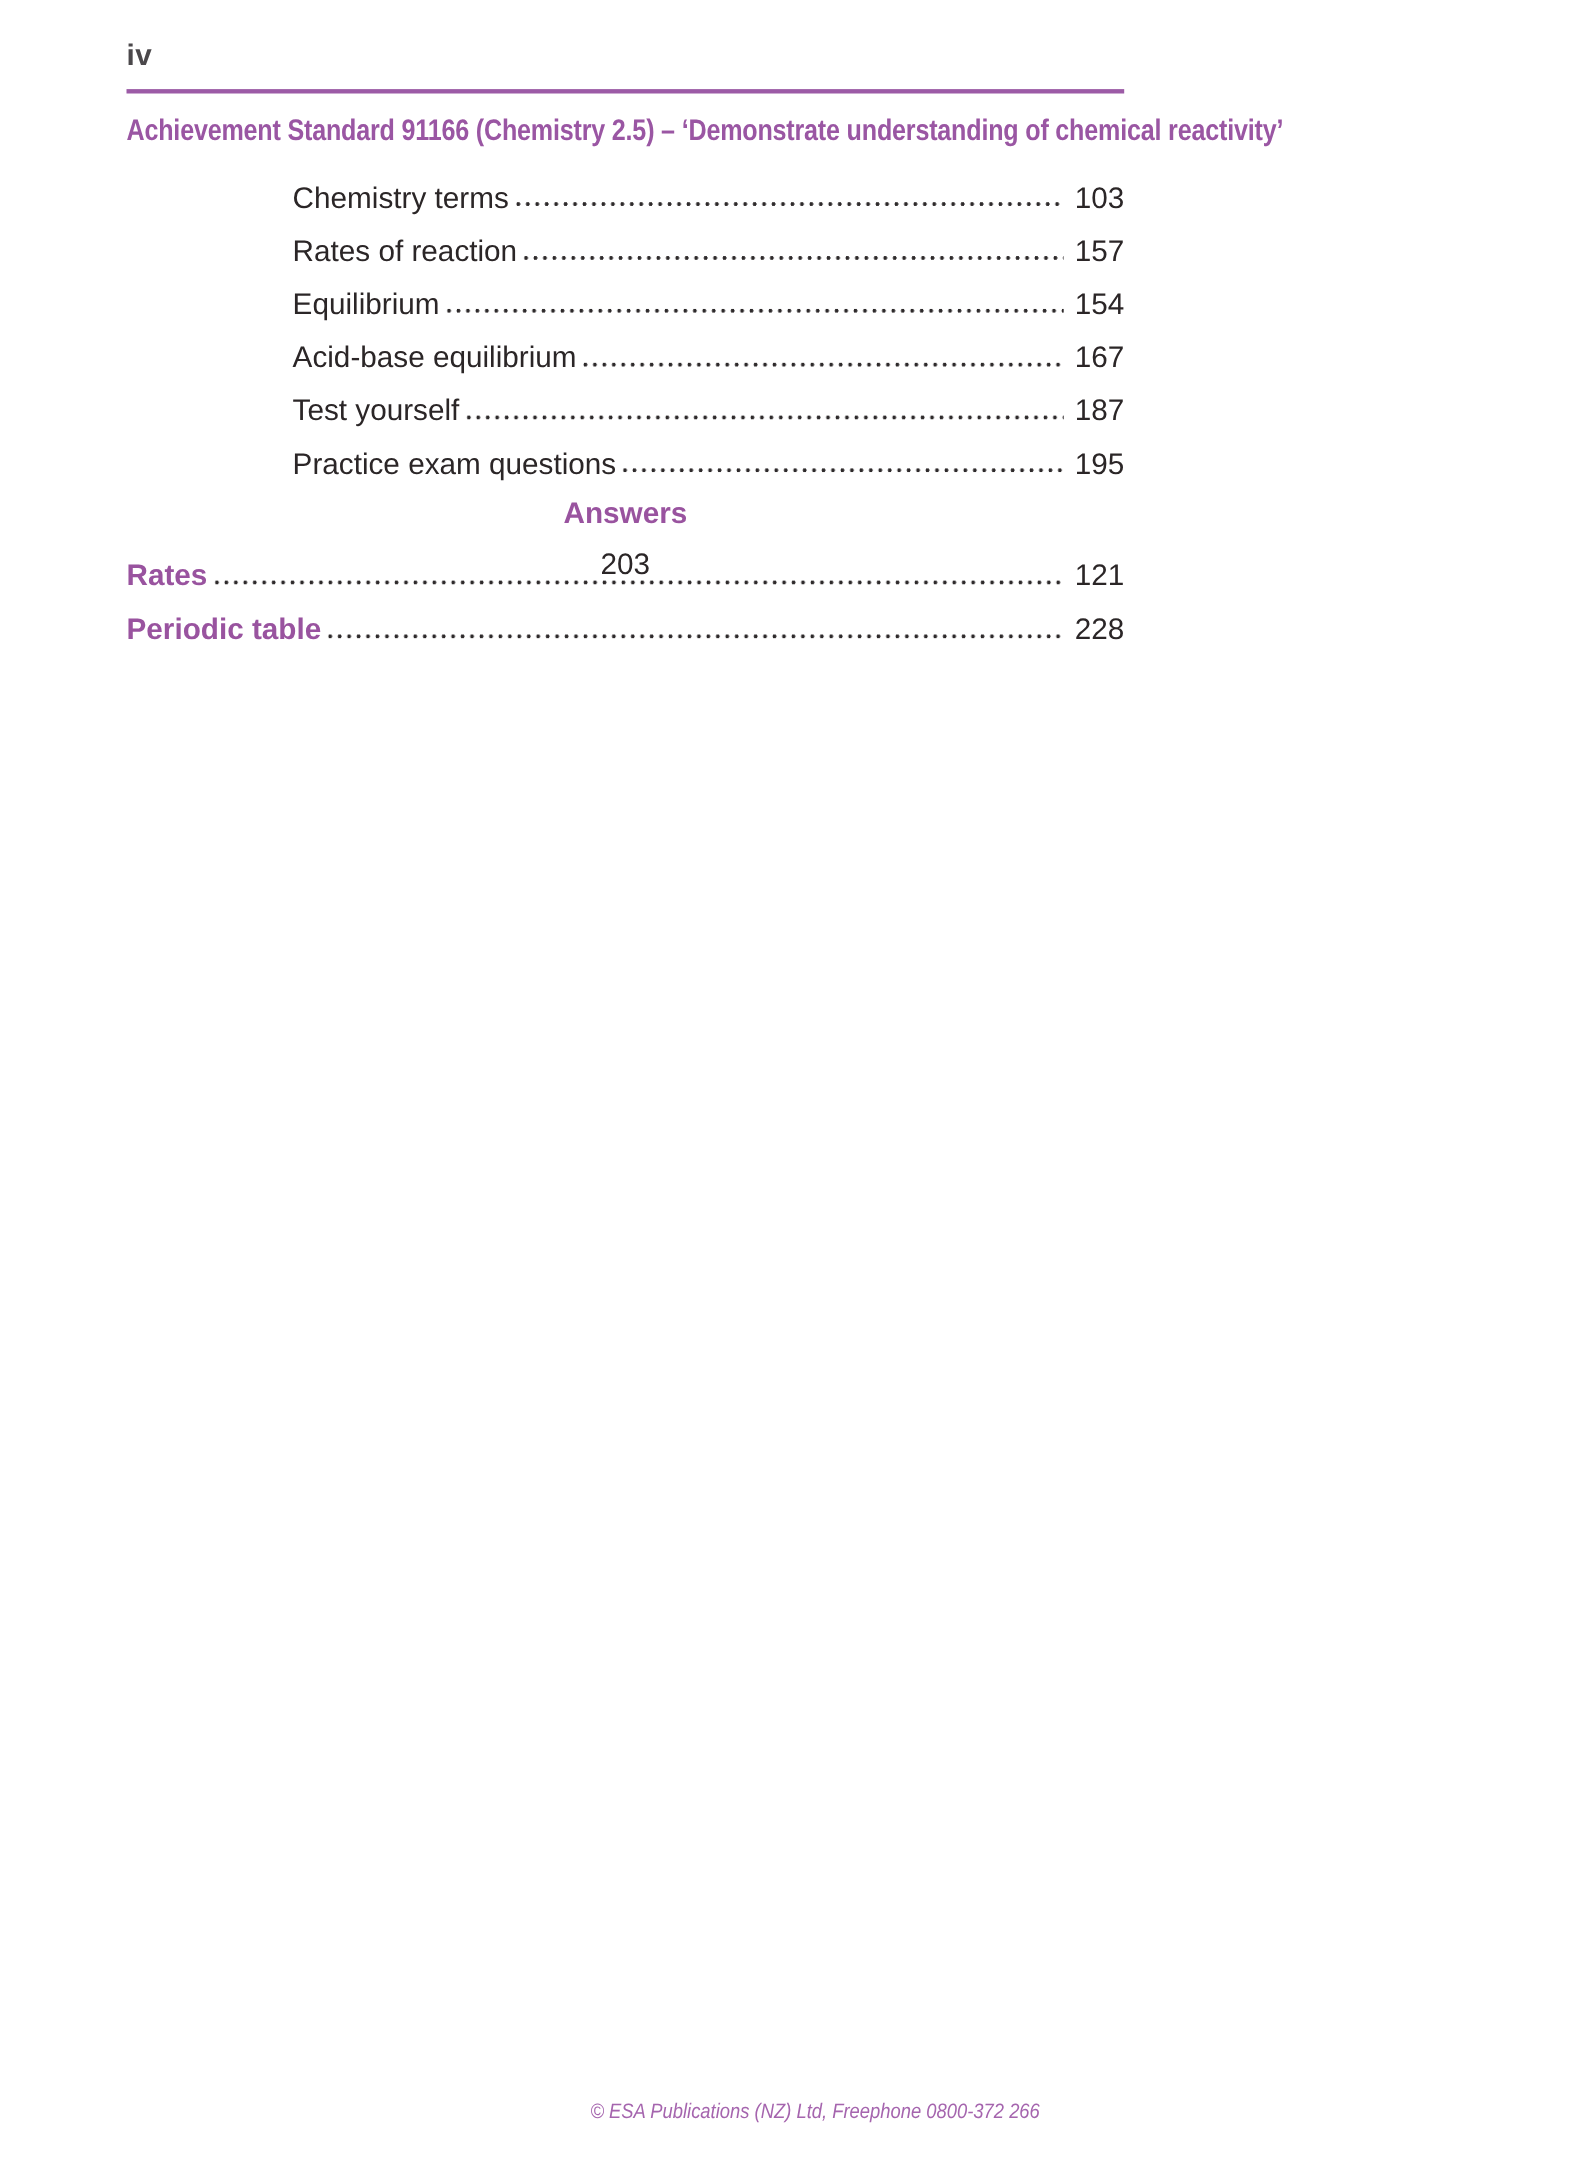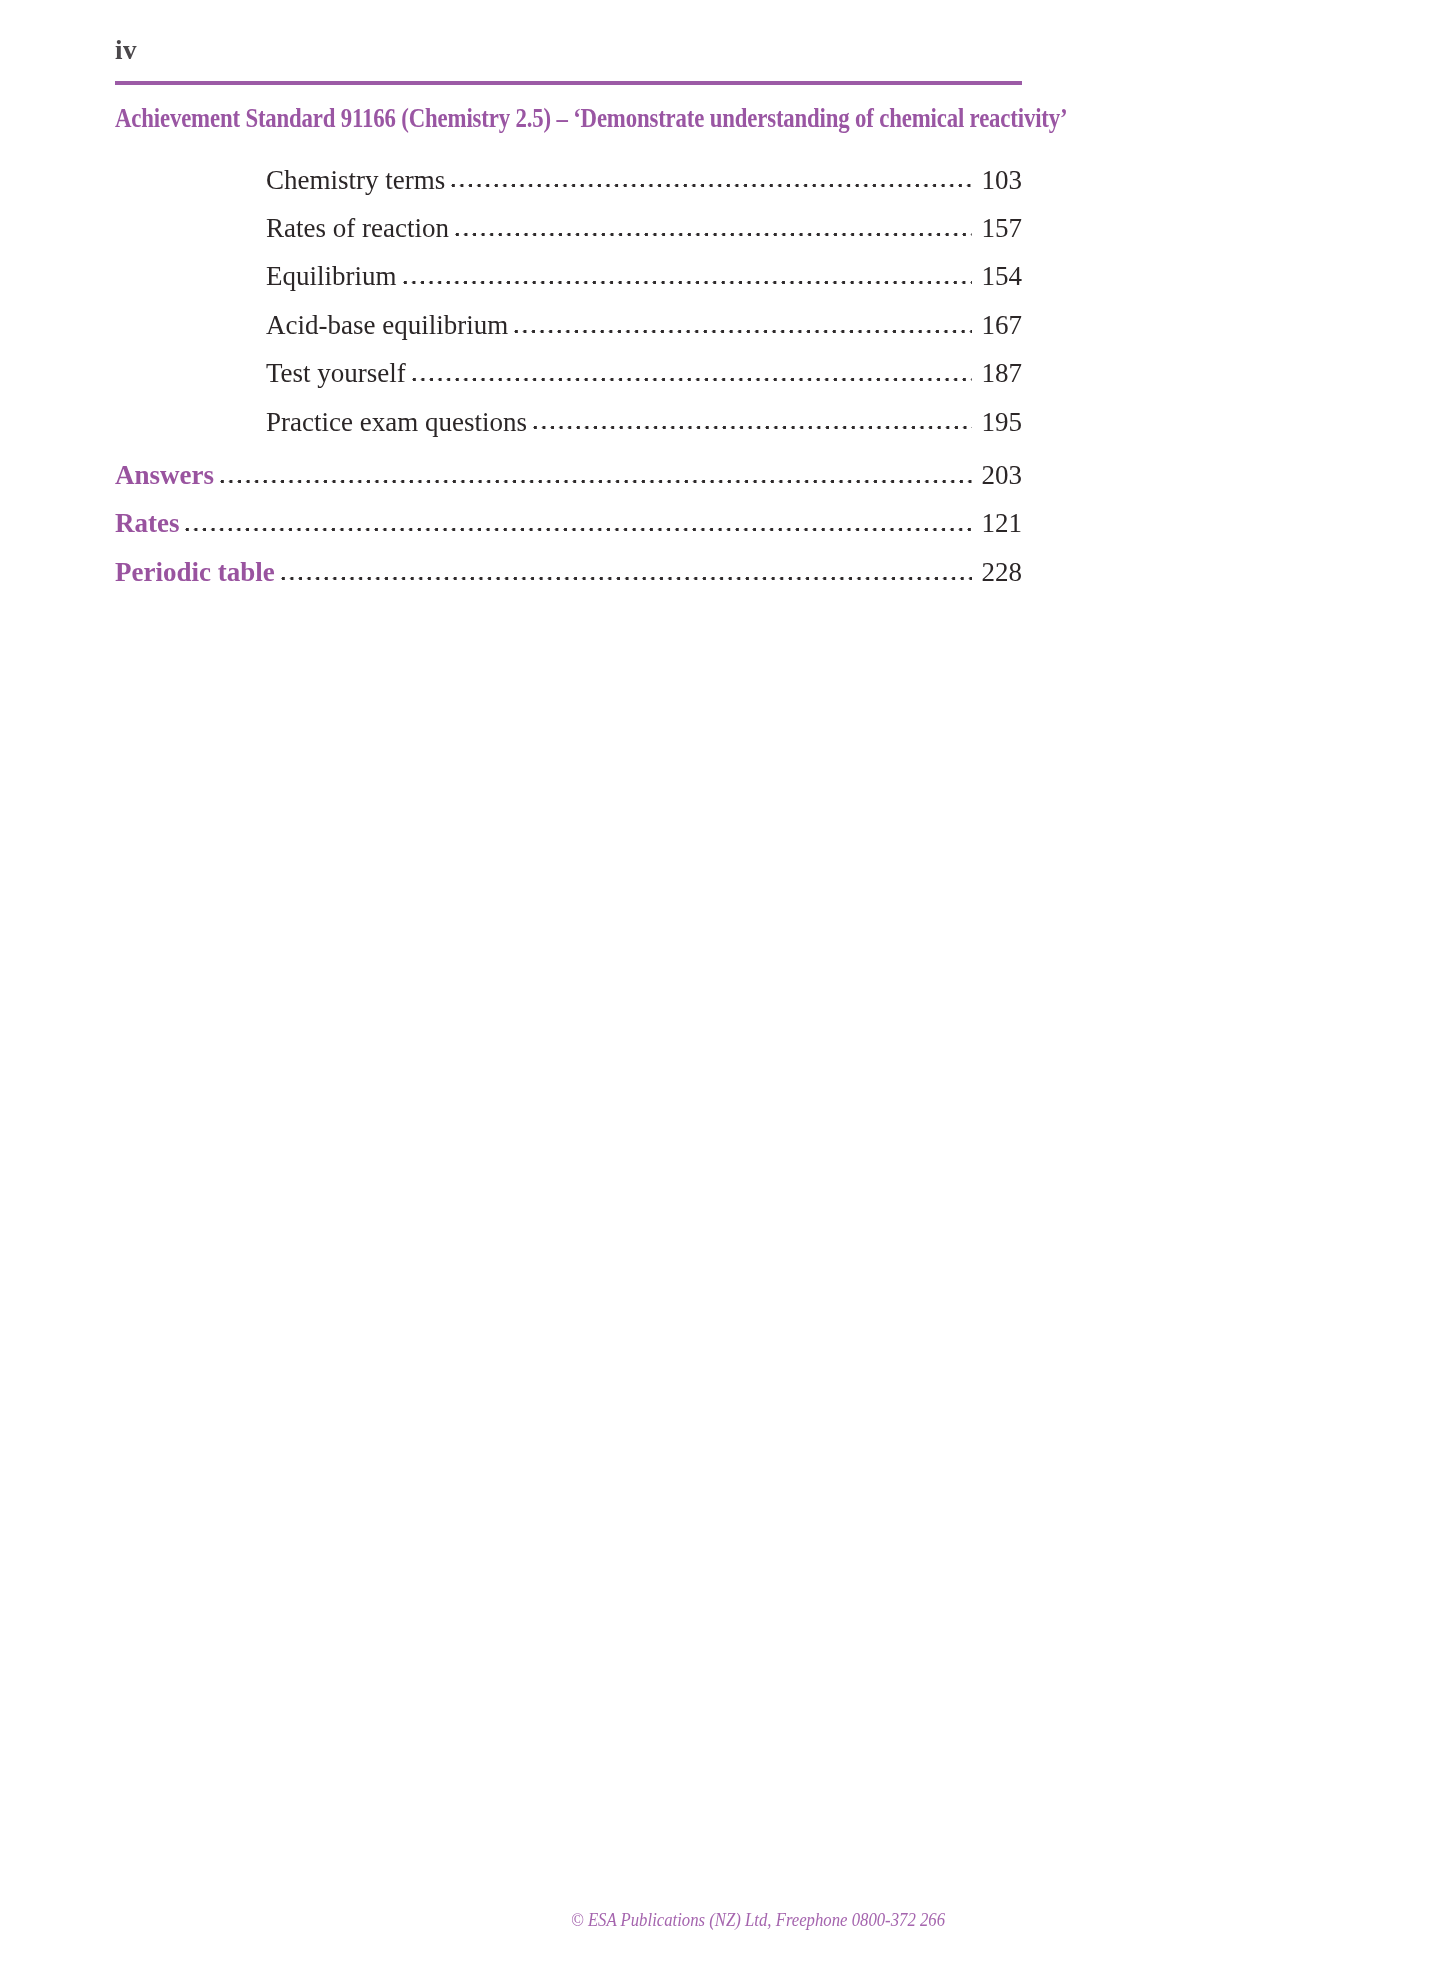--- a/index.html
+++ b/index.html
@@ -13,21 +13,20 @@
     font-family: "Liberation Sans", sans-serif;
     color: #2b2627;
     overflow: hidden;
   }
   .page {
     position: relative;
     box-sizing: border-box;
     width: 1147px;
     height: 1977px;
     padding: 36px 125px 0 115px;
-    font-family: Liberation Serif, serif;
   }
   .pagenum {
     font-weight: 700;
     font-size: 27px;
     line-height: 28px;
     color: #4b484b;
     letter-spacing: 0.5px;
   }
   .rule {
     height: 4px;
@@ -53,21 +52,21 @@
     align-items: center;
     height: 48.4px;
     font-size: 27px;
   }
   .row.sub { padding-left: 151px; justify-content: flex-end; }
   .row .label { white-space: nowrap; }
   .row.main .label {
     font-weight: 700;
     color: #99539f;
   }
-  .row.gap-before { margin-top: 5px; }
+  .row.gap-before { margin-top: 5px; flex-direction: column; }
   .leader {
     flex: 1 1 auto;
     align-self: flex-end;
     height: 5px;
     margin: 0 10px 16px 6px;
     background-image: radial-gradient(circle at 2.2px 2.5px, #2e2a2b 1.55px, rgba(0,0,0,0) 1.95px);
     background-size: 8.6px 5px;
     background-repeat: repeat-x;
     background-position: left bottom;
   }

